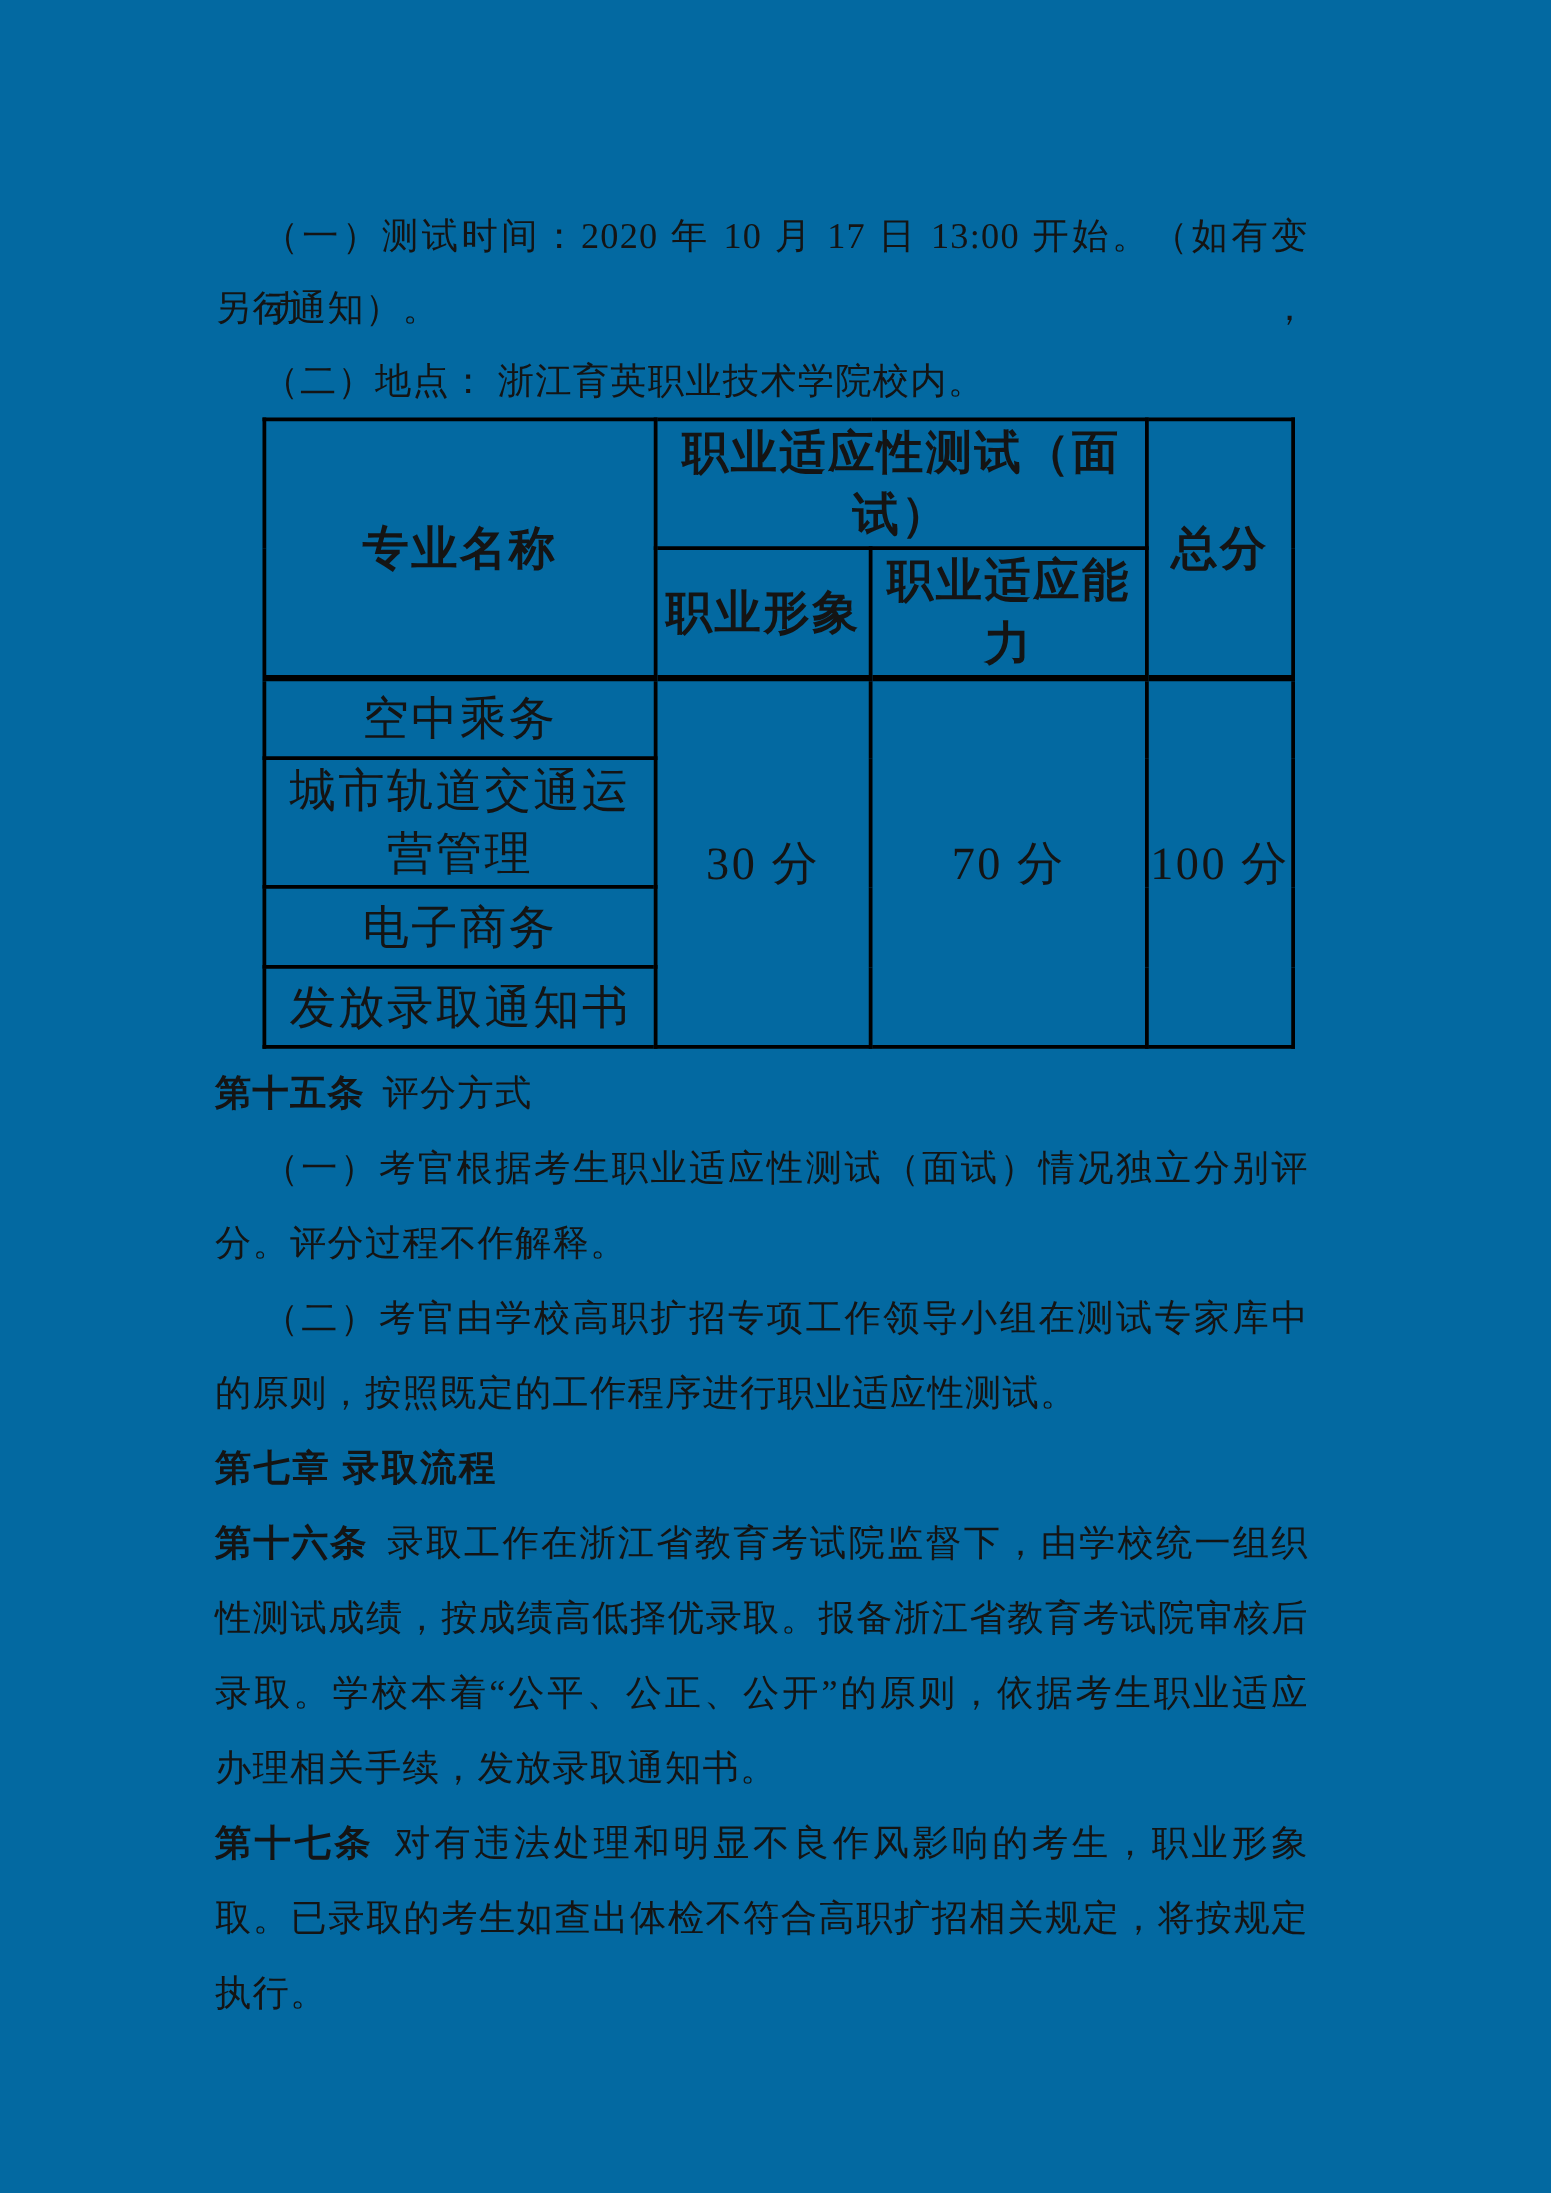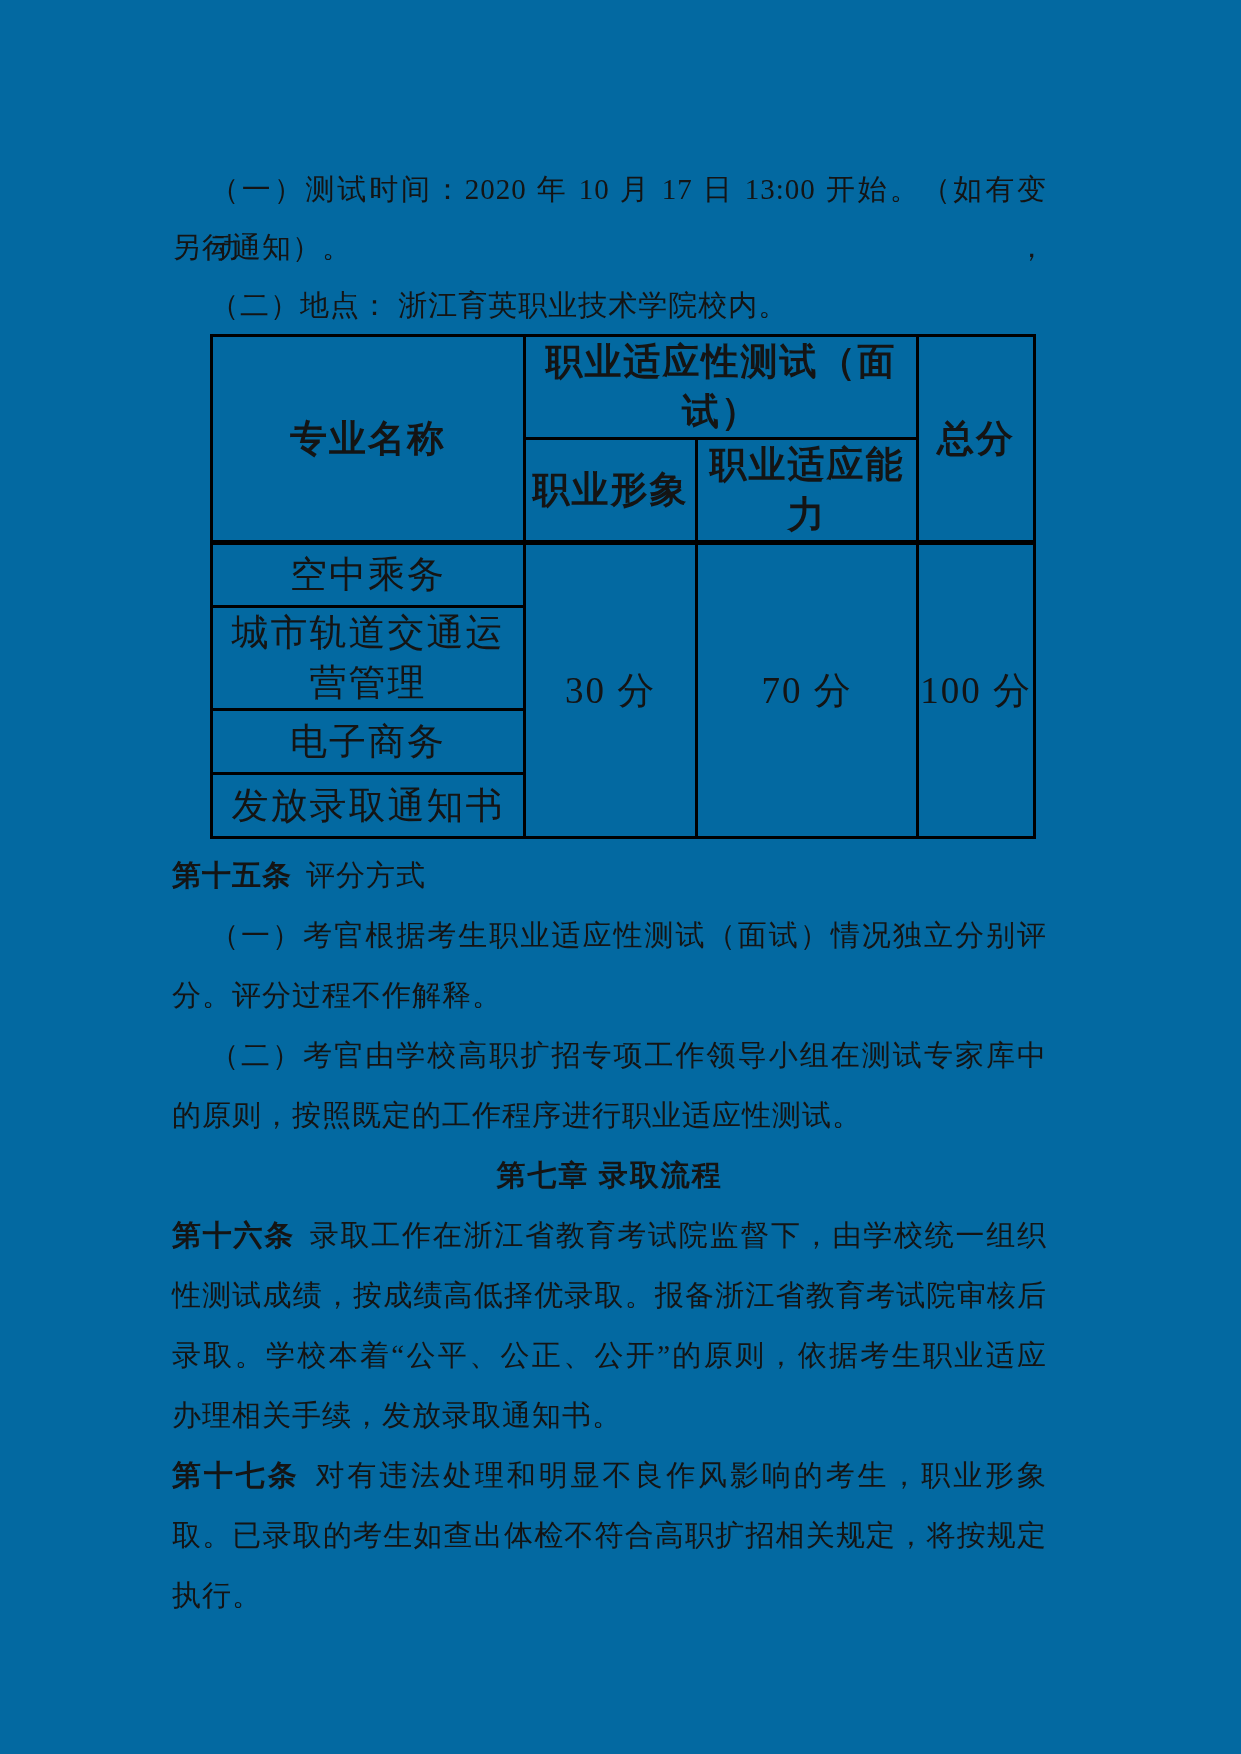--- a/index.html
+++ b/index.html
@@ -20,21 +20,21 @@
   .ln {
     font-size:29px;
     height:58px;
     line-height:58px;
     letter-spacing:1px;
     white-space:normal;
   }
   .ln2 { height:60px; line-height:60px; }
   .fill { text-align:justify; text-align-last:justify; text-justify:inter-character; }
   .ind  { padding-left:38px; }
-  .ctr  { text-align:center; letter-spacing:2px; }
+  .ctr  { text-align:left; letter-spacing:2px; }
   .bold { font-weight:bold; }
   .lead { font-weight:bold; }
   .lead-gap { display:inline-block; width:14px; }
 
   table.score {
     border-collapse:collapse;
     table-layout:fixed;
     width:823px;
     margin:0 0 0 38px;
     font-size:37px;

